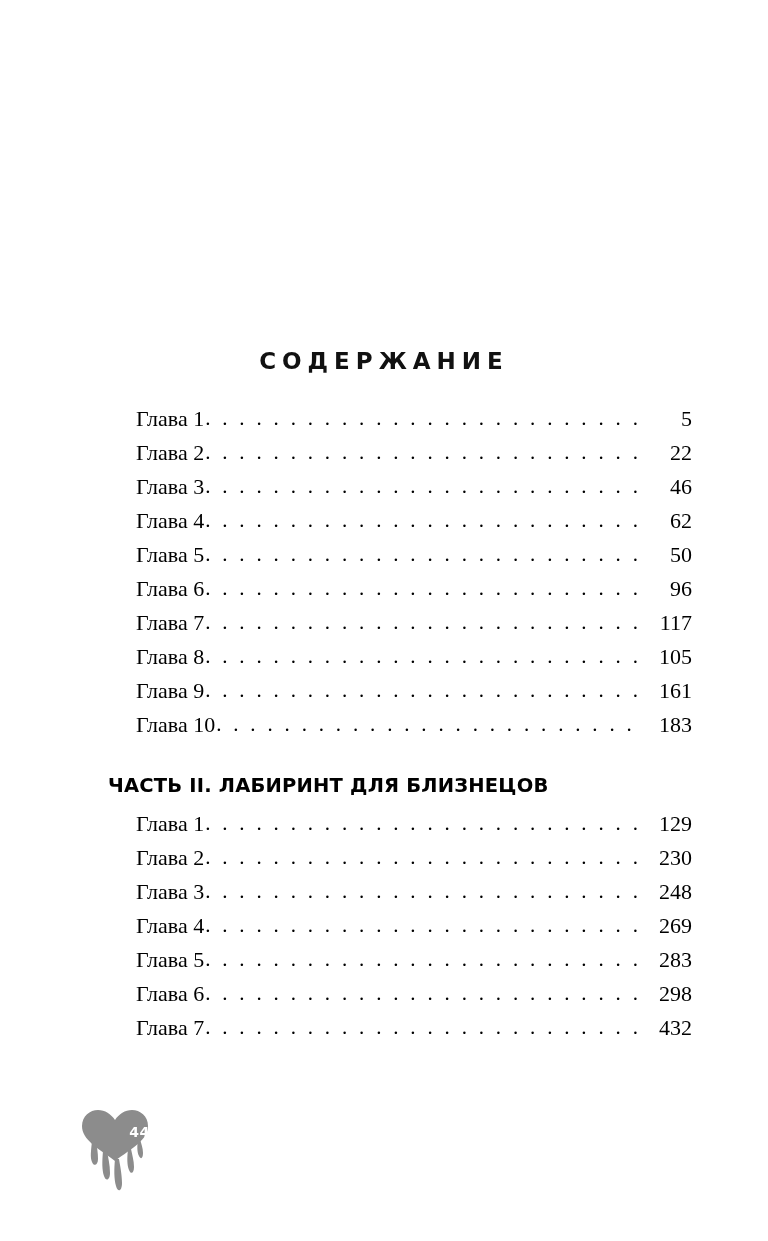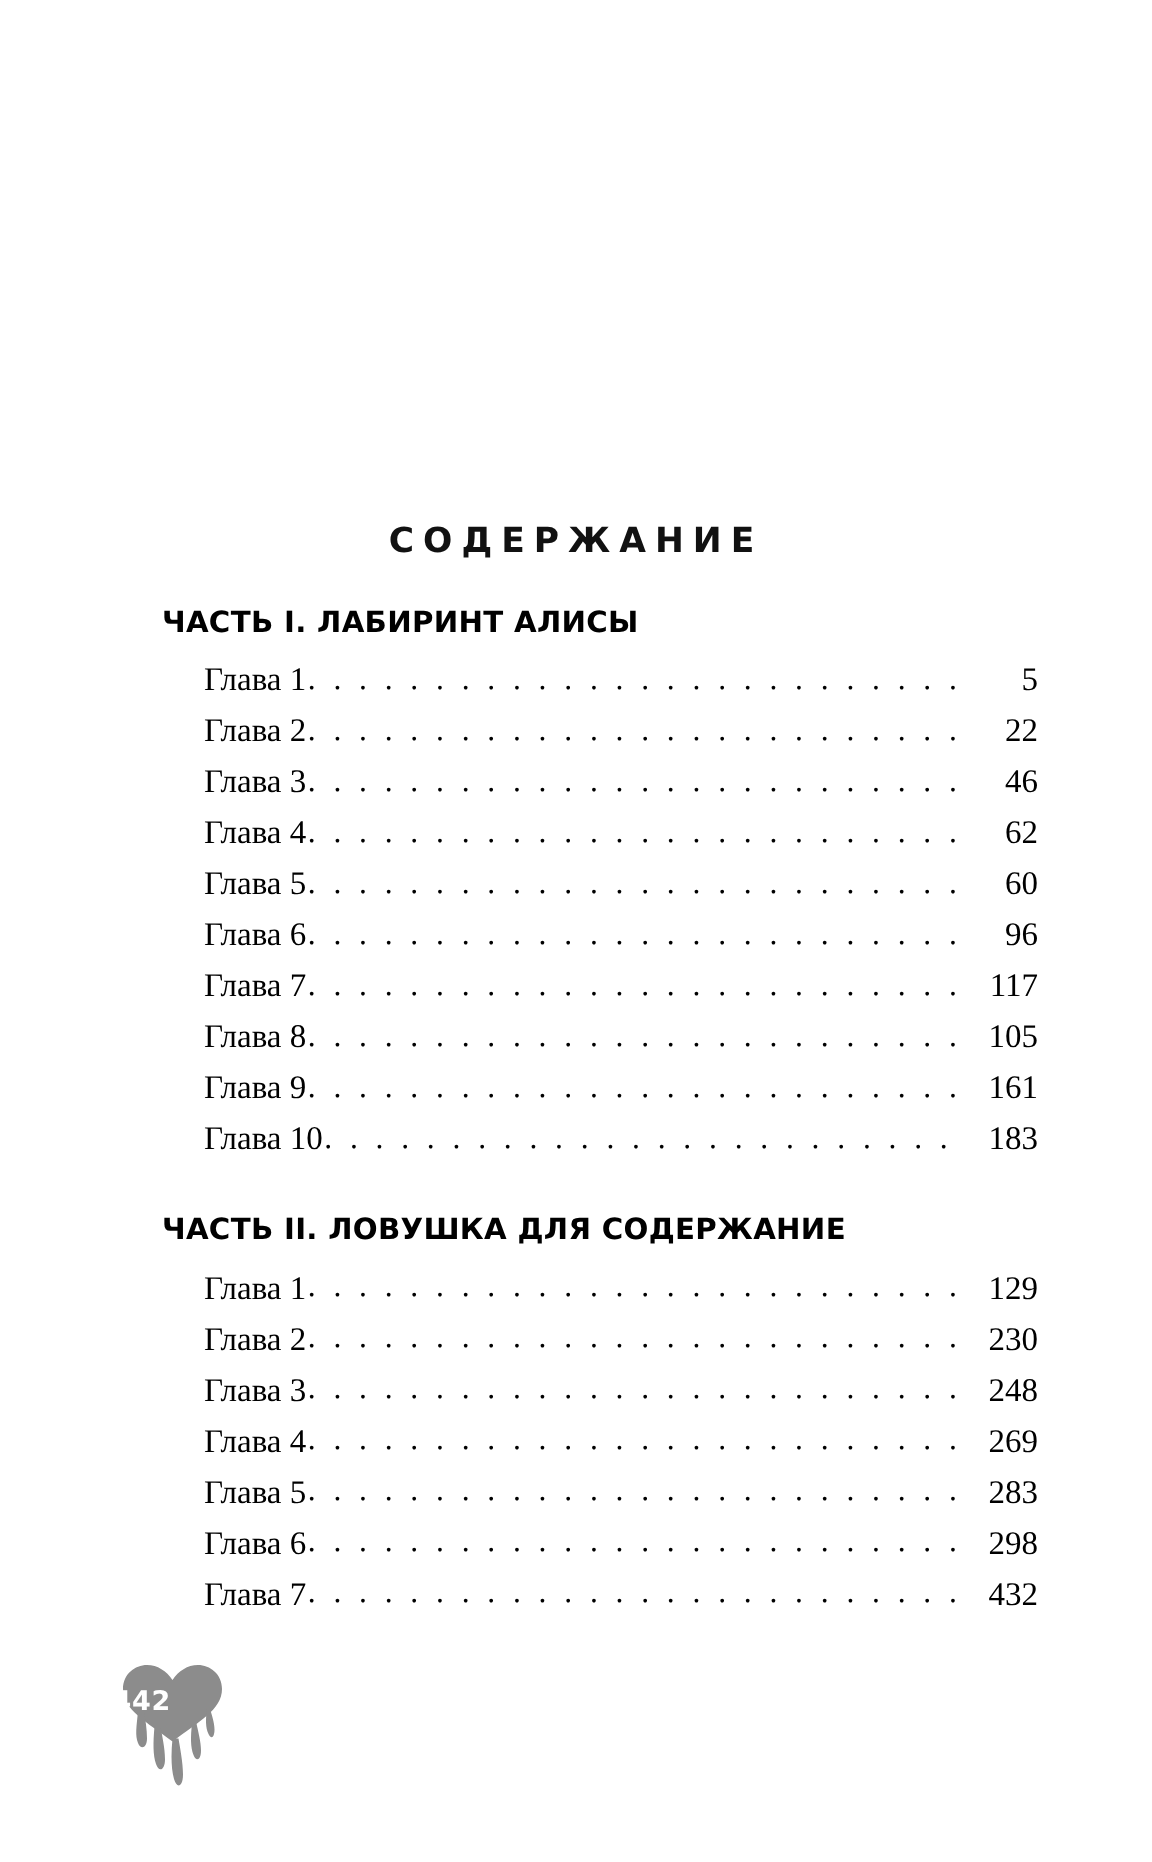--- a/index.html
+++ b/index.html
@@ -94,42 +94,41 @@
     left: 78px;
     top: 1107px;
     width: 74px;
     height: 90px;
   }
   .footer-heart svg {
     display: block;
   }
   .folio {
     position: absolute;
-    left: 75px;
+    left: 86px;
     top: 1124px;
     width: 74px;
-    text-align: left;
+    text-align: right;
     font-family: "DejaVu Sans", sans-serif;
-    font-size: 18px;
+    font-size: 14px;
     font-weight: 700;
     color: #ffffff;
     letter-spacing: 0.5px;
   }
 </style>
 </head>
 <body>
 
 <div class="page">
 
   <div class="toc-title">СОДЕРЖАНИЕ</div>
 
   <div class="toc-body">
 
     <div class="part-block">
-      <div class="part-heading">ЧАСТЬ I. ЛАБИРИНТ АЛИСЫ</div>
 
       <div class="entry">
         <span class="label">Глава 1</span>
         <span class="leader">. . . . . . . . . . . . . . . . . . . . . . . . . . . . . . . . . . . . . . . . . . . . . . . . . . . . . . . . . .</span>
         <span class="page-num">5</span>
       </div>
       <div class="entry">
         <span class="label">Глава 2</span>
         <span class="leader">. . . . . . . . . . . . . . . . . . . . . . . . . . . . . . . . . . . . . . . . . . . . . . . . . . . . . . . . . .</span>
         <span class="page-num">22</span>
@@ -140,21 +139,21 @@
         <span class="page-num">46</span>
       </div>
       <div class="entry">
         <span class="label">Глава 4</span>
         <span class="leader">. . . . . . . . . . . . . . . . . . . . . . . . . . . . . . . . . . . . . . . . . . . . . . . . . . . . . . . . . .</span>
         <span class="page-num">62</span>
       </div>
       <div class="entry">
         <span class="label">Глава 5</span>
         <span class="leader">. . . . . . . . . . . . . . . . . . . . . . . . . . . . . . . . . . . . . . . . . . . . . . . . . . . . . . . . . .</span>
-        <span class="page-num">60</span>
+        <span class="page-num">50</span>
       </div>
       <div class="entry">
         <span class="label">Глава 6</span>
         <span class="leader">. . . . . . . . . . . . . . . . . . . . . . . . . . . . . . . . . . . . . . . . . . . . . . . . . . . . . . . . . .</span>
         <span class="page-num">96</span>
       </div>
       <div class="entry">
         <span class="label">Глава 7</span>
         <span class="leader">. . . . . . . . . . . . . . . . . . . . . . . . . . . . . . . . . . . . . . . . . . . . . . . . . . . . . . . . . .</span>
         <span class="page-num">117</span>
@@ -170,21 +169,21 @@
         <span class="page-num">161</span>
       </div>
       <div class="entry">
         <span class="label">Глава 10</span>
         <span class="leader">. . . . . . . . . . . . . . . . . . . . . . . . . . . . . . . . . . . . . . . . . . . . . . . . . . . . . . . . . .</span>
         <span class="page-num">183</span>
       </div>
     </div>
 
     <div class="part-block">
-      <div class="part-heading">ЧАСТЬ II. ЛОВУШКА ДЛЯ СОДЕРЖАНИЕ</div>
+      <div class="part-heading">ЧАСТЬ II. ЛАБИРИНТ ДЛЯ БЛИЗНЕЦОВ</div>
 
       <div class="entry">
         <span class="label">Глава 1</span>
         <span class="leader">. . . . . . . . . . . . . . . . . . . . . . . . . . . . . . . . . . . . . . . . . . . . . . . . . . . . . . . . . .</span>
         <span class="page-num">129</span>
       </div>
       <div class="entry">
         <span class="label">Глава 2</span>
         <span class="leader">. . . . . . . . . . . . . . . . . . . . . . . . . . . . . . . . . . . . . . . . . . . . . . . . . . . . . . . . . .</span>
         <span class="page-num">230</span>

